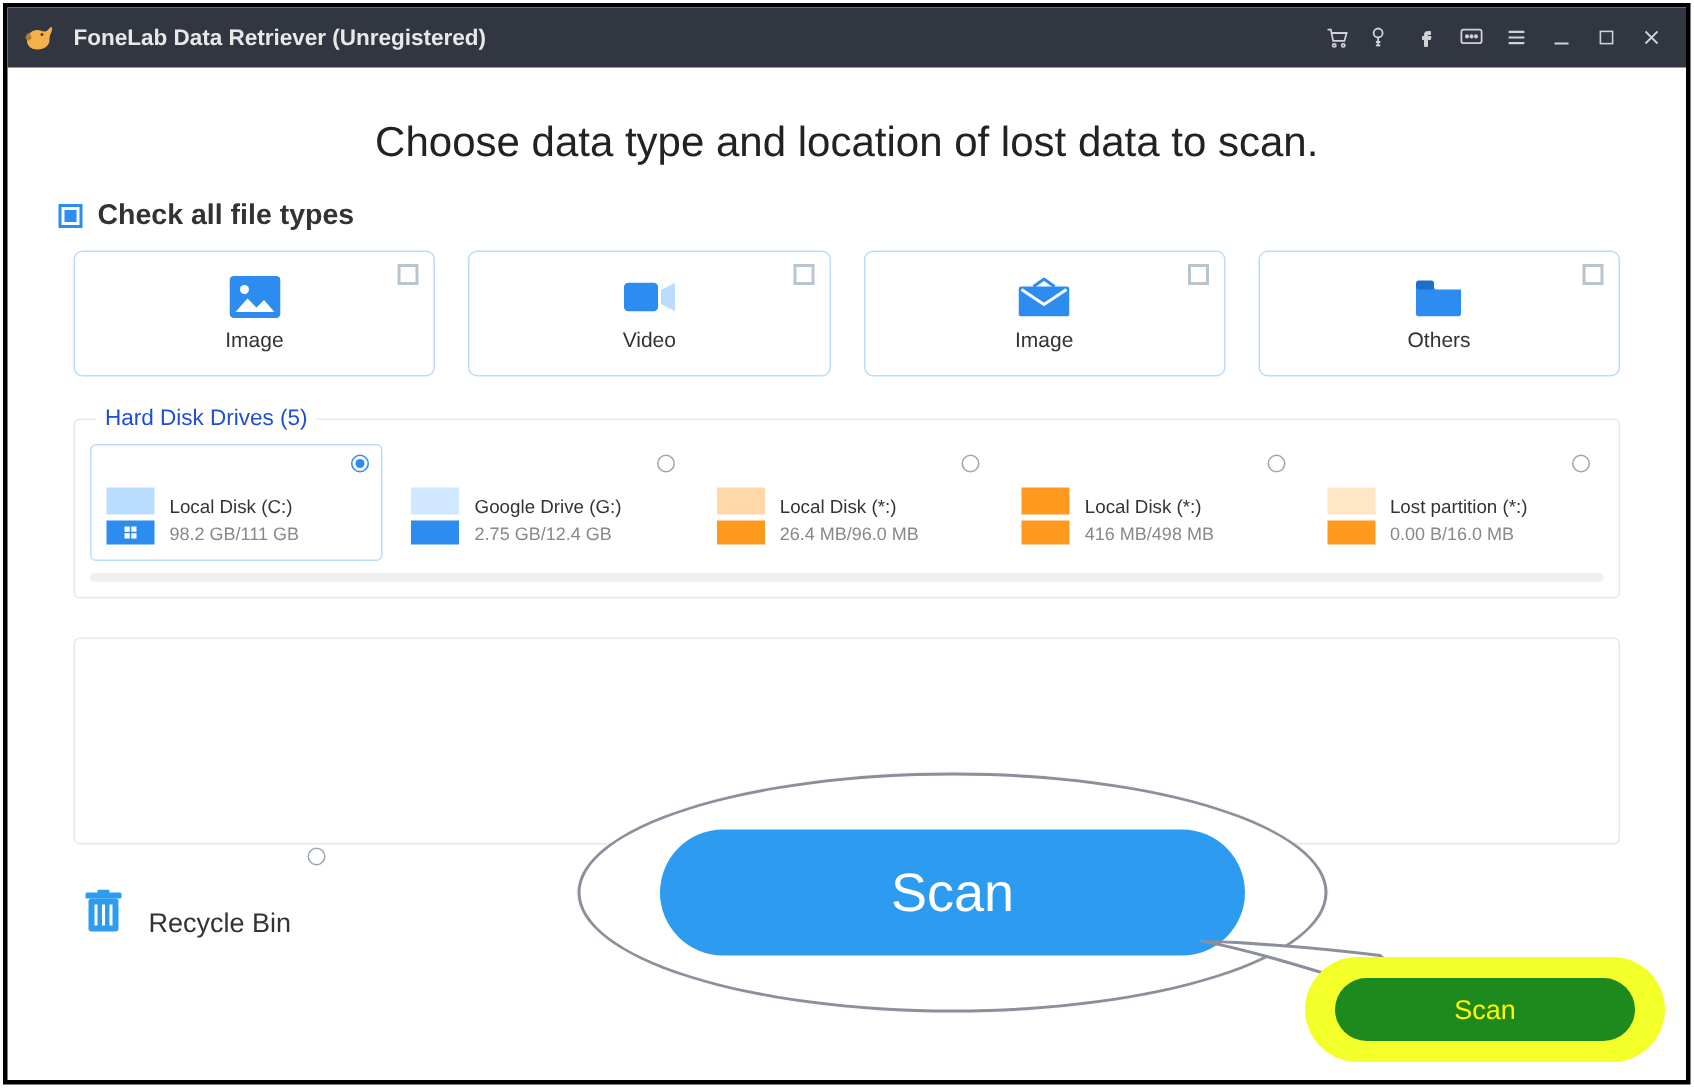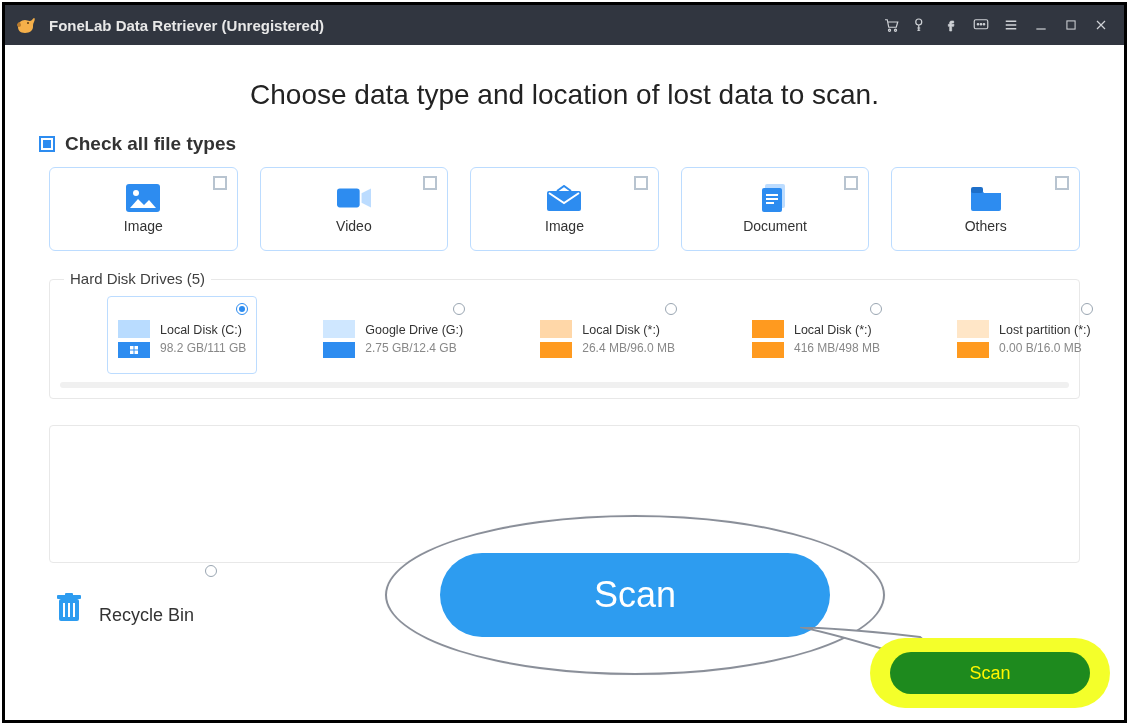--- a/index.html
+++ b/index.html
@@ -22,24 +22,24 @@
   
   .type-row { display:flex; gap:22px; margin-bottom:28px; }
   .type-card { flex:1; height:84px; border:1px solid #bcdcff; border-radius:6px; position:relative; display:flex; flex-direction:column; align-items:center; justify-content:center; gap:6px; cursor:pointer; }
   .type-card .card-chk { position:absolute; top:8px; right:10px; width:14px; height:14px; border:2px solid #b8c4d0; }
   .type-card.selected .card-chk { border-color:#2d8cf0; }
   .type-card.selected .card-chk::after { content:"✓"; color:#2d8cf0; font-size:11px; font-weight:bold; position:relative; top:-3px; left:1px; }
   .type-icon { width:34px; height:28px; display:flex; align-items:center; justify-content:center; }
   .type-label { font-size:14px; color:#333; }
   
   .fs { border:1px solid #e8e8e8; border-radius:4px; padding:16px 10px 10px; margin-bottom:26px; position:relative; }
-  .fs-legend { position:absolute; top:-10px; left:14px; background:#fff; padding:0 6px; font-size:15px; color:#404040; }
+  .fs-legend { position:absolute; top:-10px; left:14px; background:#fff; padding:0 6px; font-size:15px; color:#1d4ed8; }
   .fs-legend .refresh { margin-left:46px; display:inline-flex; vertical-align:middle; }
   .drive-row { display:flex; gap:8px; align-items:stretch; }
-  .drive { flex:1; position:relative; padding:18px 10px 10px 10px; display:flex; gap:10px; align-items:center; border:1px solid transparent; border-radius:4px; cursor:pointer; min-height:78px;margin-left:47px; }
+  .drive { flex:1; position:relative; padding:18px 10px 10px 10px; display:flex; gap:10px; align-items:flex-end; border:1px solid transparent; border-radius:4px; cursor:pointer; min-height:78px; }
   .drive.selected { border-color:#bcdcff; }
   .drive .radio { position:absolute; top:6px; right:8px; width:12px; height:12px; border:1px solid #9aa6b2; border-radius:50%; background:#fff; }
   .drive.selected .radio { border-color:#2d8cf0; }
   .drive.selected .radio::after { content:""; position:absolute; inset:2px; background:#2d8cf0; border-radius:50%; }
   .drive-icon { width:32px; height:38px; position:relative; }
   .drive-icon .top { position:absolute; top:0; left:0; right:0; height:18px; }
   .drive-icon .bot { position:absolute; bottom:0; left:0; right:0; height:16px; }
   .drive-info { display:flex; flex-direction:column; gap:4px; }
   .drive-name { font-size:12.5px; color:#333; white-space:nowrap; }
   .drive-size { font-size:12px; color:#888; white-space:nowrap; }
@@ -162,33 +162,20 @@
       <div class="type-icon">
             <svg width="34" height="26" viewBox="0 0 34 26">
               <rect y="6" width="34" height="20" rx="2" fill="#2d8cf0"></rect>
               <path d="M2 8l15 10L32 8" stroke="#fff" stroke-width="2" fill="none"></path>
               <path d="M10 6l7-5 7 5" stroke="#2d8cf0" stroke-width="2" fill="none"></path>
             </svg>
           </div>
       <div class="type-label">Image</div>
     </div>
 
-    <div class="type-card">
-      <span class="card-chk"></span>
-      <div class="type-icon">
-            <svg width="30" height="28" viewBox="0 0 30 28">
-              <rect x="5" y="0" width="20" height="24" rx="2" fill="#bcdcff"></rect>
-              <rect x="2" y="4" width="20" height="24" rx="2" fill="#2d8cf0"></rect>
-              <rect x="6" y="10" width="12" height="2" fill="#fff"></rect>
-              <rect x="6" y="14" width="12" height="2" fill="#fff"></rect>
-              <rect x="6" y="18" width="8" height="2" fill="#fff"></rect>
-            </svg>
-          </div>
-      <div class="type-label">Document</div>
-    </div>
 
     <div class="type-card">
       <span class="card-chk"></span>
       <div class="type-icon">
             <svg width="34" height="26" viewBox="0 0 34 26">
               <path d="M2 4h10l3 4h17v16a2 2 0 0 1-2 2H4a2 2 0 0 1-2-2z" fill="#2d8cf0"></path>
               <rect x="2" y="2" width="12" height="6" rx="2" fill="#1e6fc9"></rect>
             </svg>
           </div>
       <div class="type-label">Others</div>

